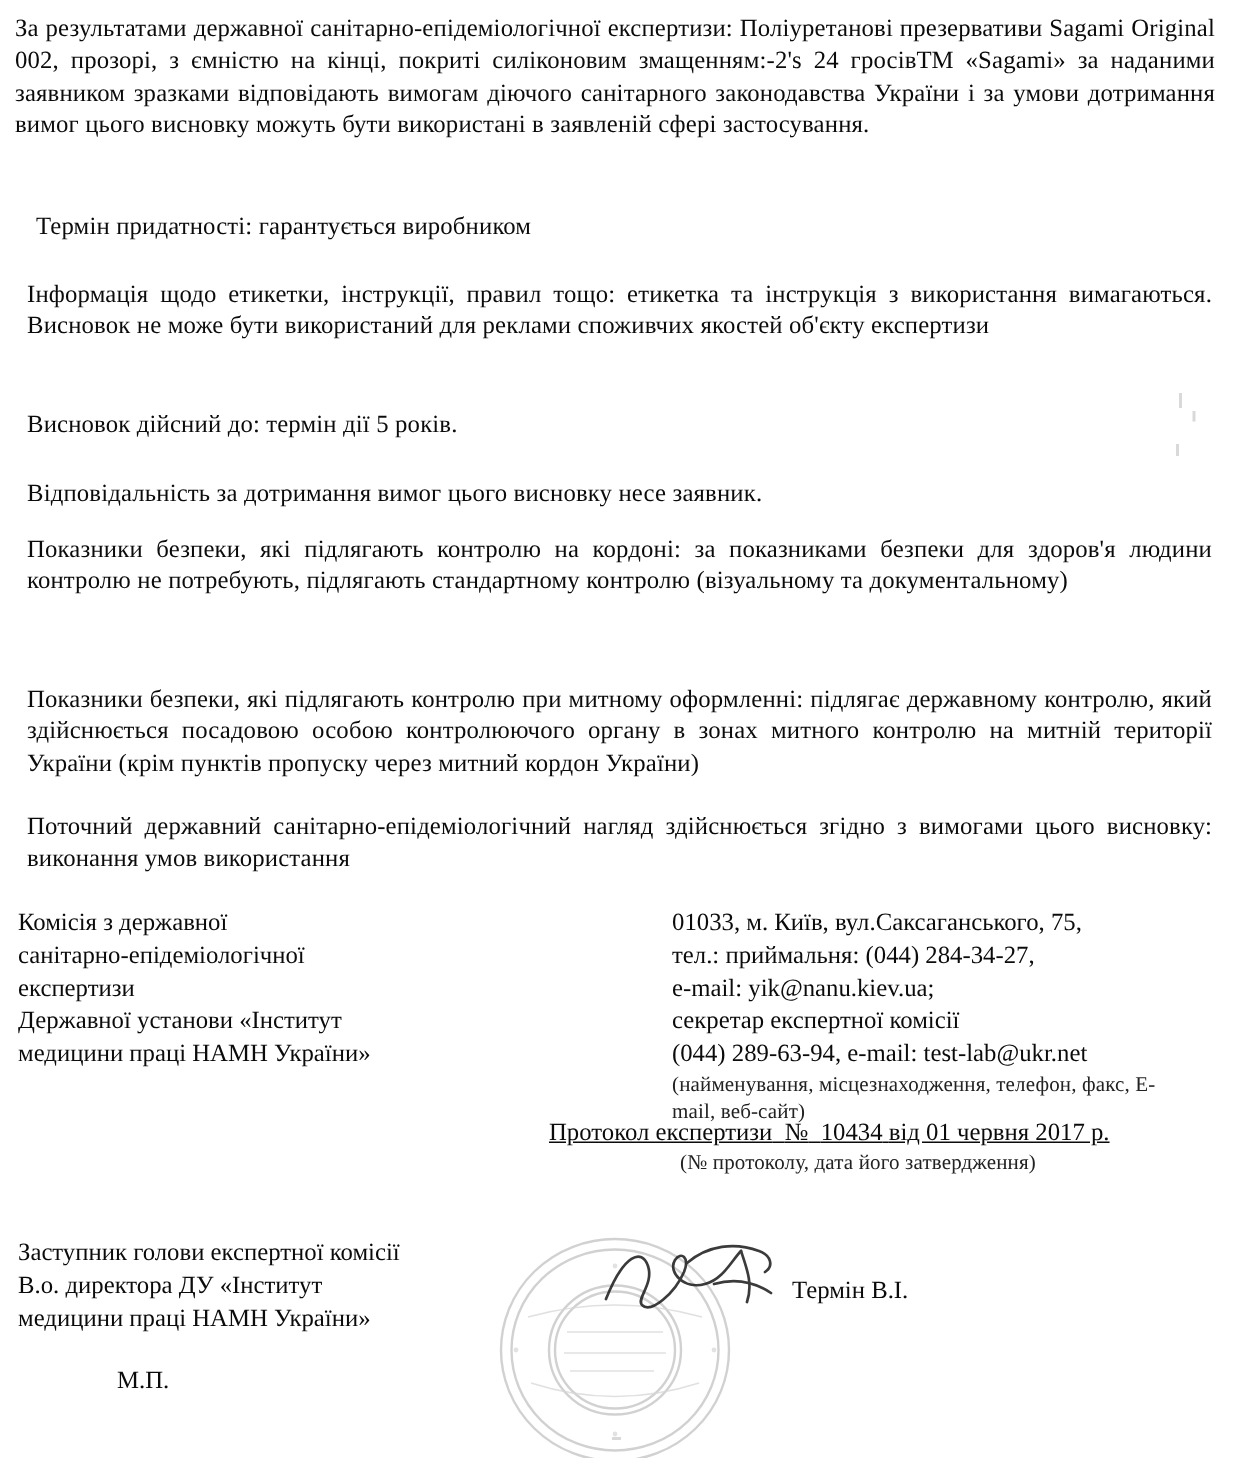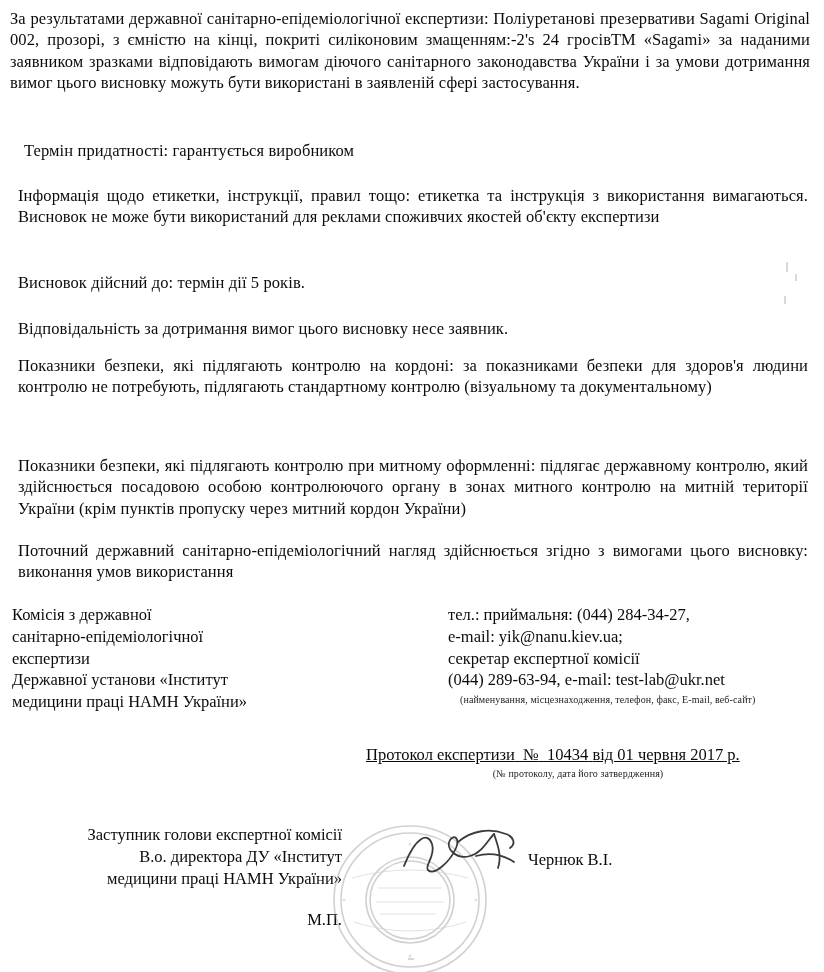--- a/index.html
+++ b/index.html
@@ -53,25 +53,24 @@
     position: absolute;
     left: 448px;
     top: 604px;
     width: 340px;
     font-size: 16.5px;
     line-height: 1.32;
     text-align: left;
   }
   .contacts .u { }
   .caption {
-    font-size: 10px;
+    font-size: 14px;
     color: #222;
     letter-spacing: 0.1px;
     margin-top: 2px;
-    margin-left: 12px;
   }
   .protocol {
     position: absolute;
     left: 366px;
     top: 745px;
     width: 430px;
     font-size: 16.5px;
     text-align: left;
   }
   .protocol .u { text-decoration: underline; text-align: right; }
@@ -80,21 +79,21 @@
     margin-top: 3px;
     padding-right: 18px;
   }
   .signblock {
     position: absolute;
     left: 12px;
     top: 824px;
     width: 330px;
     font-size: 16.5px;
     line-height: 1.32;
-    text-align: right;
+    text-align: left;
   }
   .signblock .mp {
     display: block;
     padding-left: 66px;
     margin-top: 20px;
   }
   .signer {
     position: absolute;
     left: 528px;
     top: 850px;
@@ -151,20 +150,21 @@
 
   <div class="commission">
     <div>Комісія з державної</div>
     <div>санітарно-епідеміологічної</div>
     <div>експертизи</div>
     <div>Державної установи «Інститут</div>
     <div>медицини праці НАМН України»</div>
   </div>
 
   <div class="contacts">
+    <div>01033, м. Київ, вул.Саксаганського, 75,</div>
     <div>тел.: приймальня: (044) 284-34-27,</div>
     <div>e-mail: yik@nanu.kiev.ua;</div>
     <div>секретар експертної комісії</div>
     <div class="u">(044) 289-63-94, e-mail: test-lab@ukr.net</div>
     <div class="caption">(найменування, місцезнаходження, телефон, факс, Е-mail, веб-сайт)</div>
   </div>
 
   <div class="protocol">
     <div>
       <span class="u">Протокол експертизи</span><span class="u">&nbsp;&nbsp;</span><span class="u">№</span><span class="u">&nbsp;&nbsp;</span><span class="u">10434</span><span class="u">&nbsp;</span><span class="u">від 01 червня 2017 р.</span>
@@ -172,21 +172,21 @@
     <div class="caption">(№ протоколу, дата його затвердження)</div>
   </div>
 
   <div class="signblock">
     <div>Заступник голови експертної комісії</div>
     <div>В.о. директора ДУ «Інститут</div>
     <div>медицини праці НАМН України»</div>
     <span class="mp">М.П.</span>
   </div>
 
-  <div class="signer">Чернюк В.І.</div>
+  <div class="signer">Термін В.І.</div>
 
   <div class="stamp">
     <svg width="176" height="160" viewBox="0 0 176 160">
       <g fill="none" stroke="#8d8d8d" stroke-width="1.6">
         <ellipse cx="88" cy="82" rx="76" ry="74"></ellipse>
         <ellipse cx="88" cy="82" rx="69" ry="67"></ellipse>
         <ellipse cx="88" cy="82" rx="44" ry="43"></ellipse>
         <ellipse cx="88" cy="82" rx="40" ry="39"></ellipse>
       </g>
       <g stroke="#9a9a9a" stroke-width="1" opacity="0.75">

